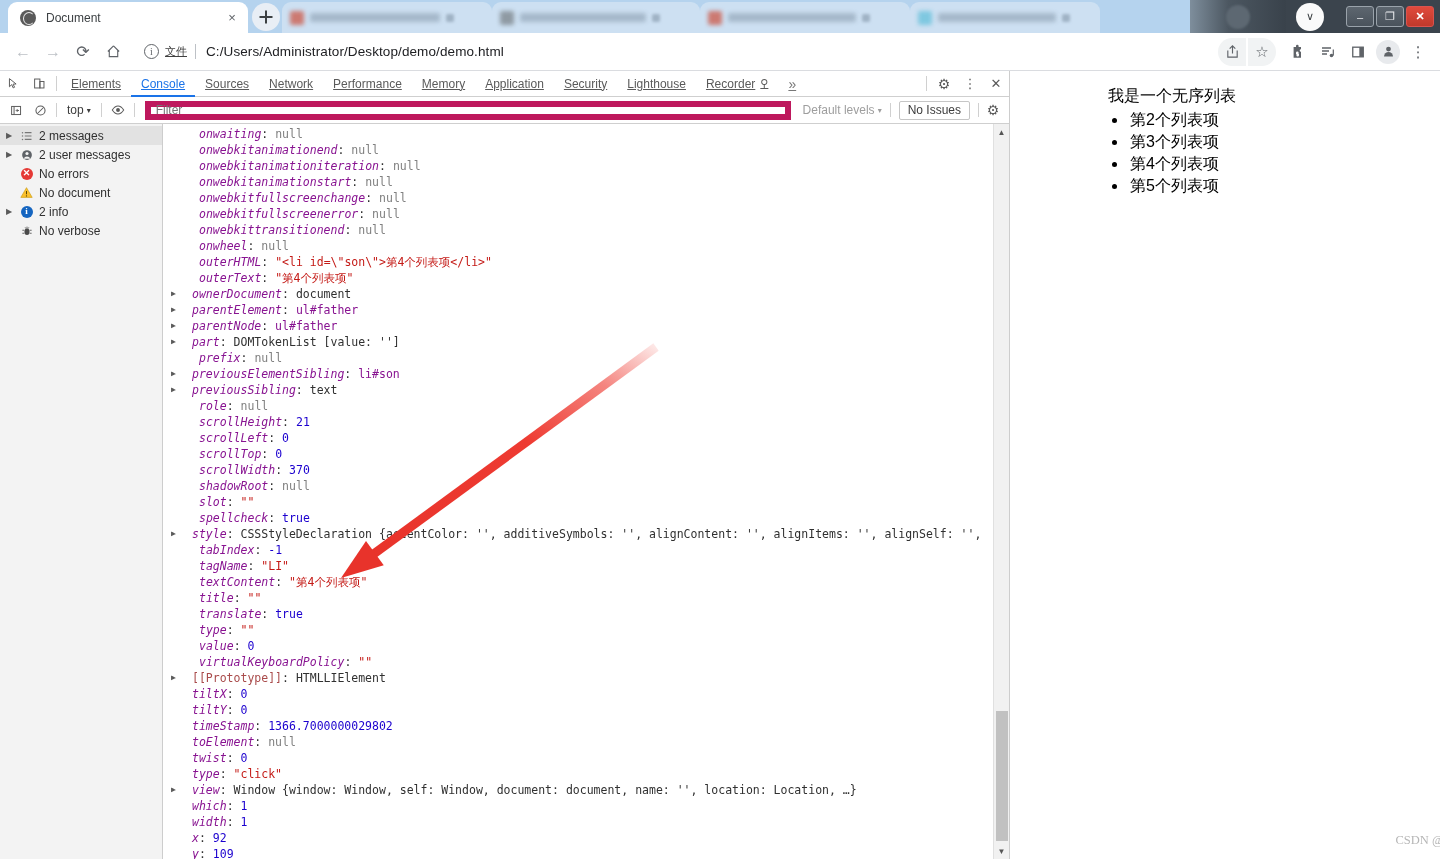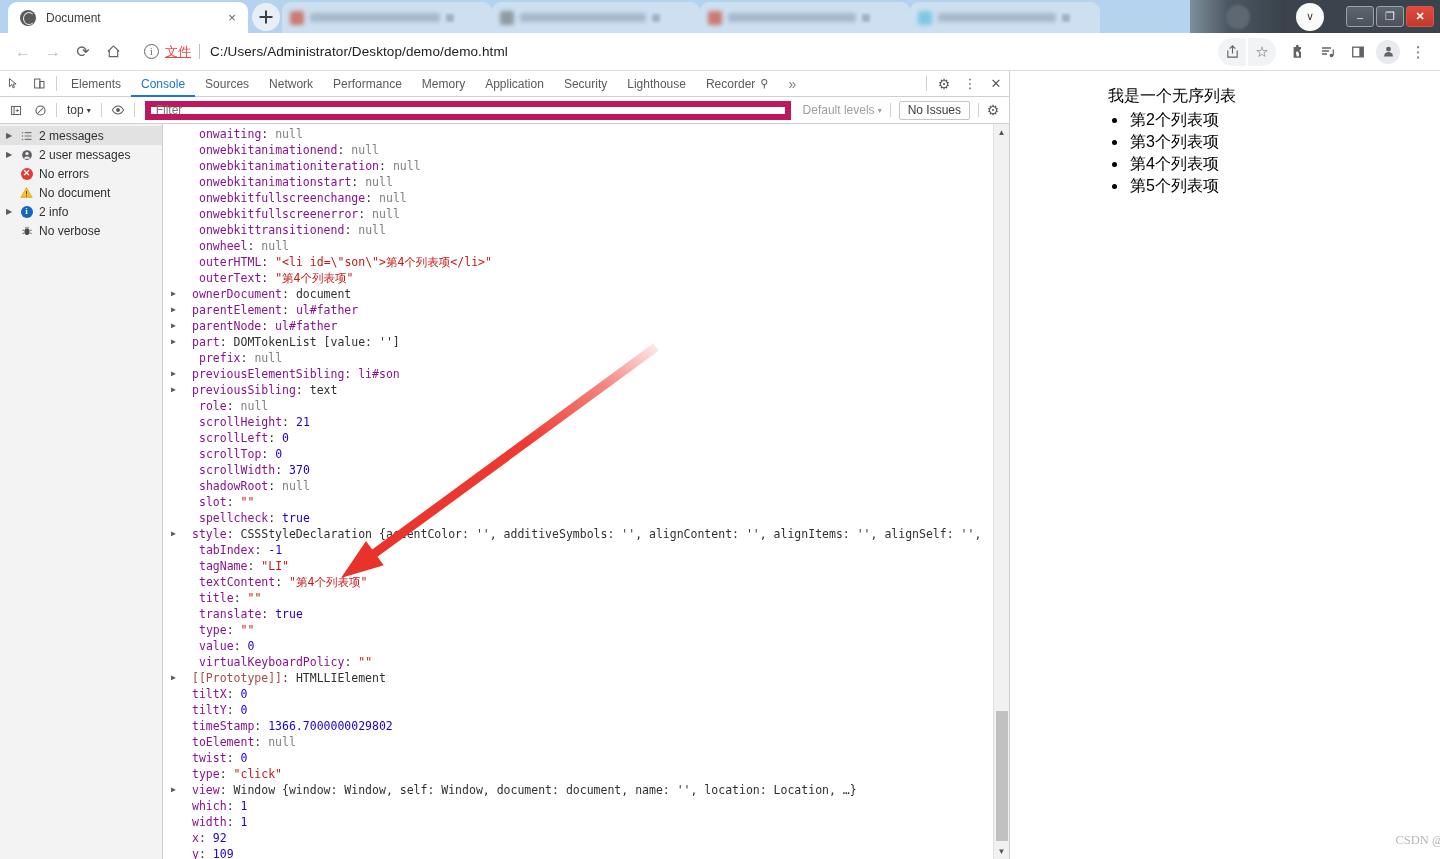--- a/index.html
+++ b/index.html
@@ -111,21 +111,21 @@
   .urlbox {
     flex: 1; height: 28px; display: flex; align-items: center;
     margin: 0 6px; padding-left: 10px; font-size: 13.5px; color: #202124;
   }
   .info-circle {
     width: 15px; height: 15px; border-radius: 50%; border: 1.3px solid #5f6368;
     display: flex; align-items: center; justify-content: center;
     font-size: 10px; color: #5f6368; font-family: "Liberation Serif", serif;
     flex: none; margin-right: 6px;
   }
-  .file-label { color: #ef4444; font-size: 13px; margin-right: 8px; text-decoration: underline; }
+  .file-label { color: #404040; font-size: 11px; margin-right: 8px; text-decoration: underline; }
   .url-sep { width: 1px; height: 15px; background: #bdc1c6; margin-right: 10px; }
   .url-text { color: #202124; font-size: 13.5px; letter-spacing: .1px; }
   .omni-right { display: flex; align-items: center; gap: 2px; flex: none; }
   .oi { width: 28px; height: 28px; display: flex; align-items: center;
         justify-content: center; color: #5f6368; font-size: 15px; }
   .oi.pill { background: #f1f3f4; border-radius: 14px 0 0 14px; }
   .oi.pill2 { background: #f1f3f4; border-radius: 0 14px 14px 0; margin-right: 6px; }
   .avatar-ico {
     width: 24px; height: 24px; border-radius: 50%; background: #e8eaed;
     display: flex; align-items: center; justify-content: center;
@@ -143,21 +143,21 @@
     height: 26px; display: flex; align-items: stretch;
     border-bottom: 1px solid #cfcfcf; background: #ffffff; flex: none;
   }
   .dt-ico-btn {
     width: 26px; display: flex; align-items: center; justify-content: center;
     color: #5a5a5a;
   }
   .vsep { width: 1px; background: #d0d0d0; margin: 5px 4px; flex: none; }
   .dt-tab {
     padding: 0 10px; display: flex; align-items: center; font-size: 12px;
-    color: #5a5a5a; white-space: nowrap; position: relative;
+    color: #5a5a5a; white-space: nowrap; position: relative; text-decoration: underline;
   }
   .dt-tab.sel { color: #1a73e8; }
   .dt-tab.sel::after {
     content: ""; position: absolute; left: 0; right: 0; bottom: -1px;
     height: 2px; background: #1a73e8;
   }
   .dt-tabbar-right { margin-left: auto; display: flex; align-items: stretch; }
 
   .dt-filterbar {
     height: 27px; display: flex; align-items: center;
@@ -214,21 +214,21 @@
     font-size: 11.5px; line-height: 16px; color: #303030;
     white-space: pre; padding-top: 2px;
   }
   .log .row { height: 16px; padding-left: 10px; position: relative; }
   .log .tw {
     position: absolute; left: 8px; top: 3px; width: 9px;
     color: #5a5a5a; font-size: 8px; line-height: 10px;
   }
   .ind { padding-left: 26px; }
   .ind2 { padding-left: 19px; }
-  .k  { color: #881391; }
+  .k  { color: #881391; font-style: italic; }
   .kn { color: #a94b4b; }
   .v-null { color: #808080; }
   .v-num { color: #1c00cf; }
   .v-str { color: #c41a16; }
   .v-bool { color: #1c00cf; }
   .v-obj { color: #303030; }
   .v-node { color: #881391; }
   .punc { color: #303030; }
 
   

